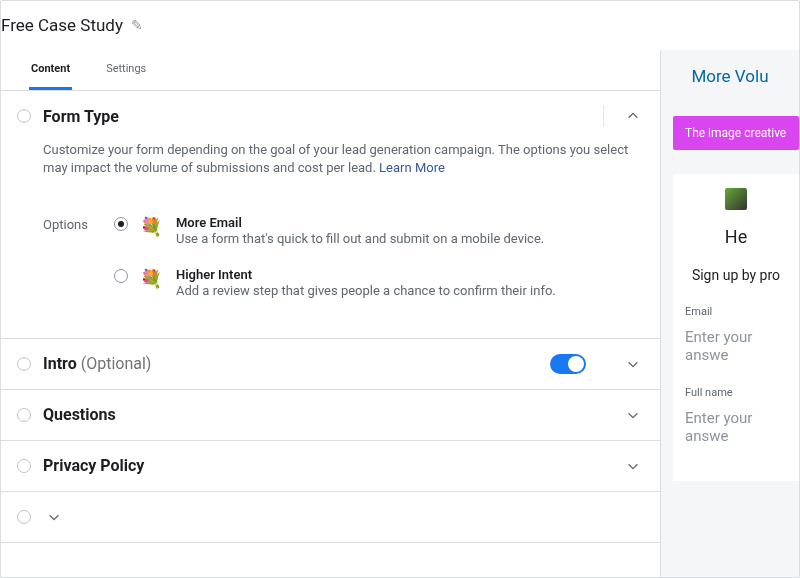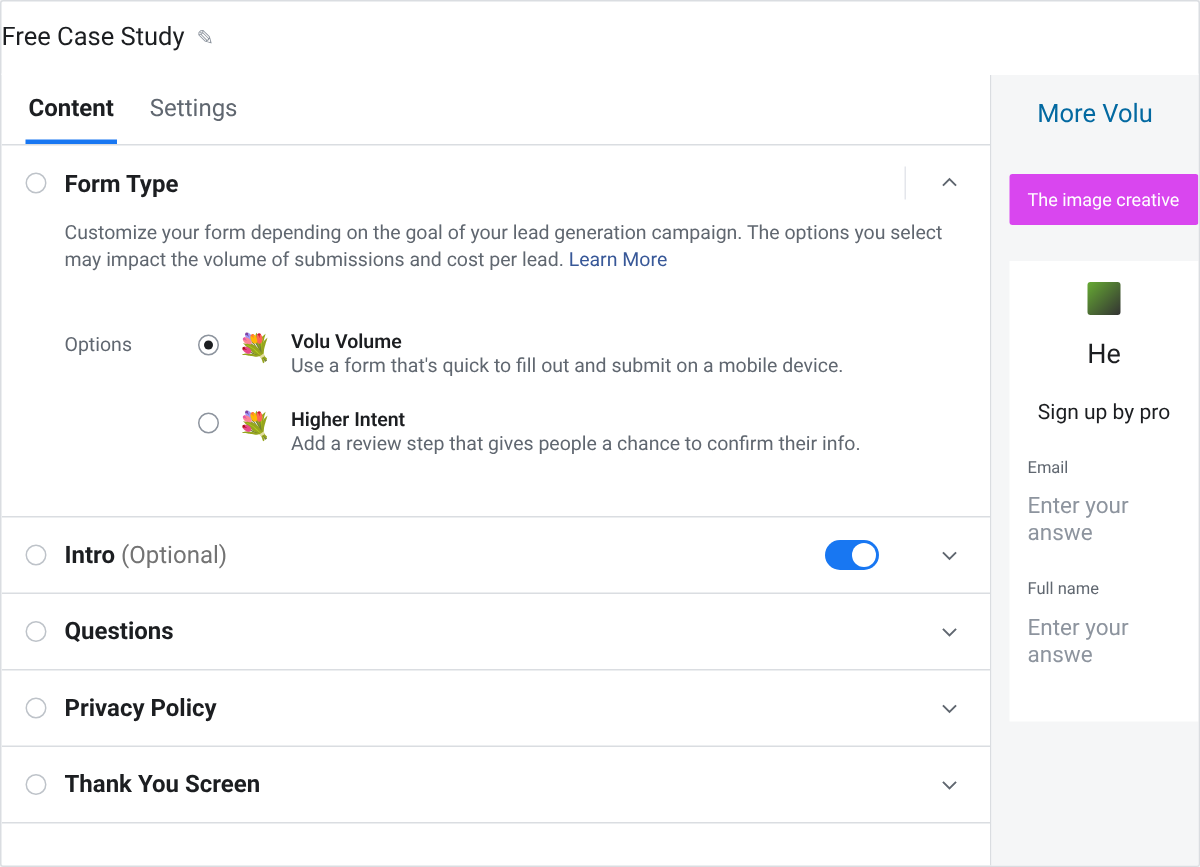--- a/index.html
+++ b/index.html
@@ -57,24 +57,25 @@
     padding-top: 0;
   }
   .tabs {
     display: flex;
     border-bottom: 1px solid #dadde1;
     padding: 0 16px;
     gap: 20px;
   }
   .tab {
     padding: 12px 2px;
-    font-size: 16px;
+    font-size: 11px;
     color: #606770;
     cursor: pointer;
     border-bottom: 3px solid transparent;
+    margin-left: 12px;
   }
   .tab.active {
     color: #1c1e21;
     font-weight: 700;
     border-bottom-color: #1877f2;
   }
   .section {
     border-bottom: 1px solid #dadde1;
   }
   .section-head {
@@ -112,21 +113,21 @@
   .formtype-body {
     padding: 0 16px 20px 42px;
   }
   .formtype-desc {
     color: #606770;
     font-size: 13px;
     line-height: 1.4;
     margin-bottom: 20px;
   }
   .formtype-desc a { color: #385898; text-decoration: none; }
-  .options-row { display: flex; gap: 44px; margin-top: 38px; }
+  .options-row { display: flex; gap: 26px; margin-top: 38px; }
   .options-label { color: #606770; font-size: 13px; padding-top: 2px; }
   .opts { flex: 1; }
   .opt {
     display: flex;
     align-items: flex-start;
     gap: 12px;
     margin-bottom: 18px;
   }
   .radio {
     width: 14px; height: 14px;
@@ -259,21 +260,21 @@
           <p class="formtype-desc">
             <span>Customize your form depending on the goal of your lead generation campaign. The options you select may impact the volume of submissions and cost per lead. </span><a href="#">Learn More</a>
           </p>
           <div class="options-row">
             <div class="options-label">Options</div>
             <div class="opts">
               <div class="opt">
                 <span class="radio checked"></span>
                 <span class="bouquet">💐</span>
                 <div class="opt-text">
-                  <div class="opt-title">Volu Volume</div>
+                  <div class="opt-title">More Email</div>
                   <div class="opt-sub">Use a form that's quick to fill out and submit on a mobile device.</div>
                 </div>
               </div>
               <div class="opt">
                 <span class="radio"></span>
                 <span class="bouquet">💐</span>
                 <div class="opt-text">
                   <div class="opt-title">Higher Intent</div>
                   <div class="opt-sub">Add a review step that gives people a chance to confirm their info.</div>
                 </div>
@@ -320,21 +321,20 @@
             <svg viewBox="0 0 16 16">
                 <path d="M3 6l5 5 5-5" fill="none" stroke="#606770" stroke-width="1.5"></path>
               </svg>
           </span>
         </div>
       </div>
 
       <div class="section">
         <div class="section-head">
           <span class="status-dot"></span>
-          <span class="section-title">Thank You Screen</span>
           <span class="chev">
             <svg viewBox="0 0 16 16">
                 <path d="M3 6l5 5 5-5" fill="none" stroke="#606770" stroke-width="1.5"></path>
               </svg>
           </span>
         </div>
       </div>
 
     </div>
 

